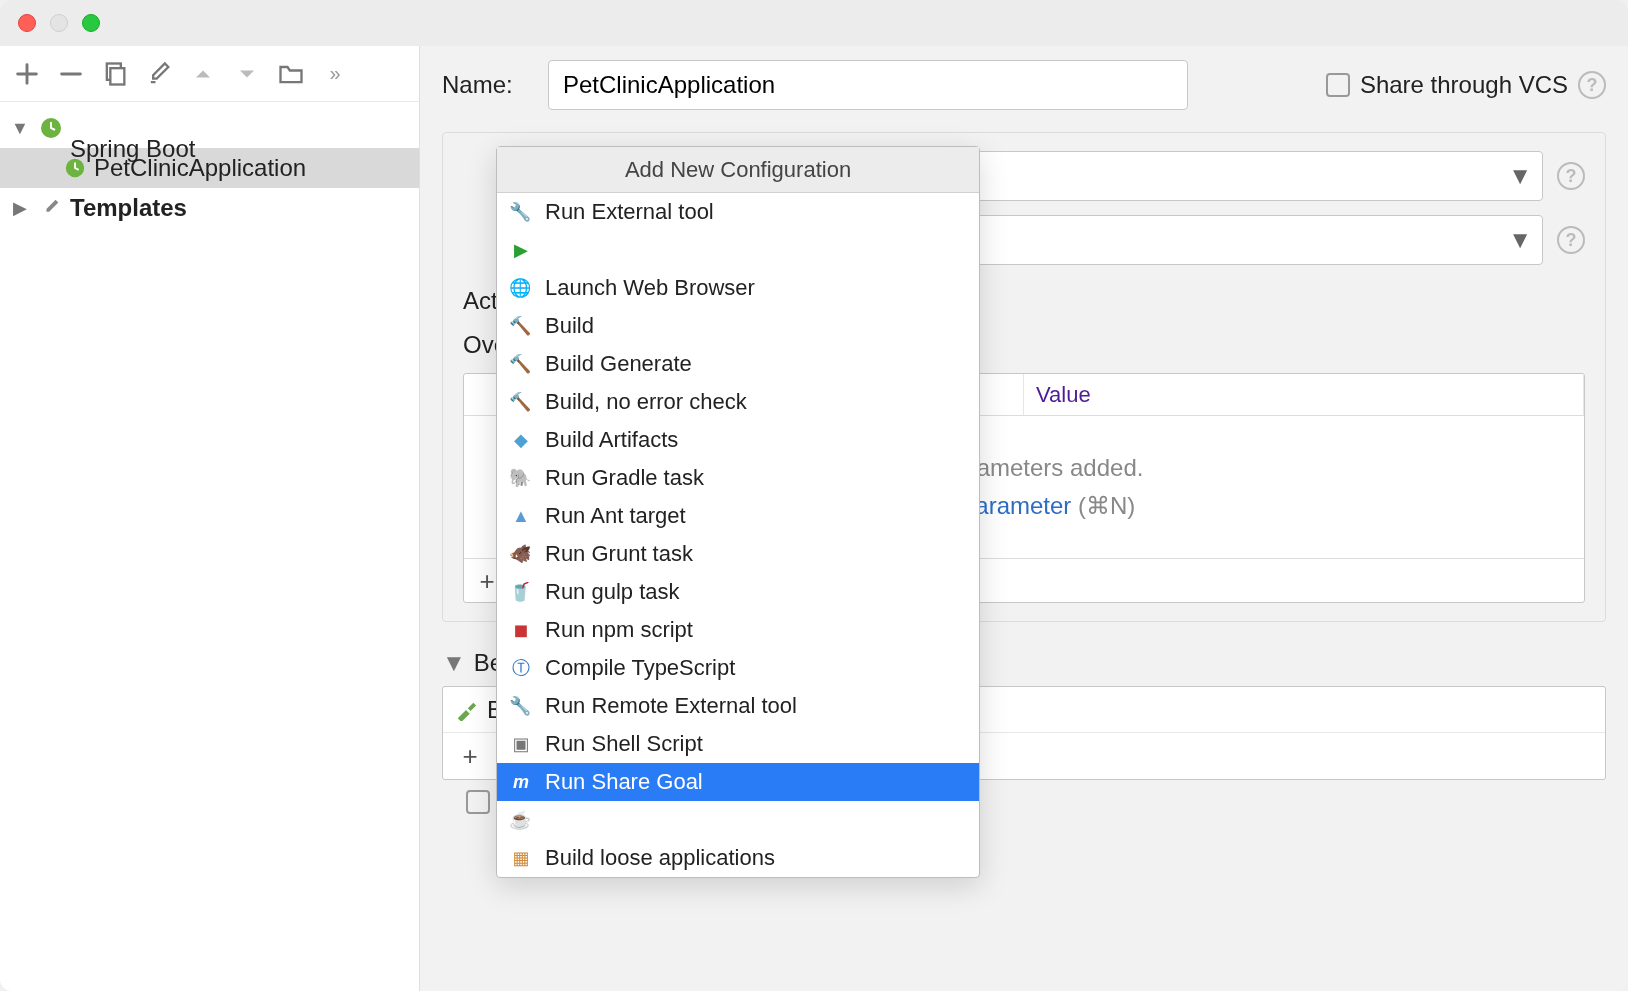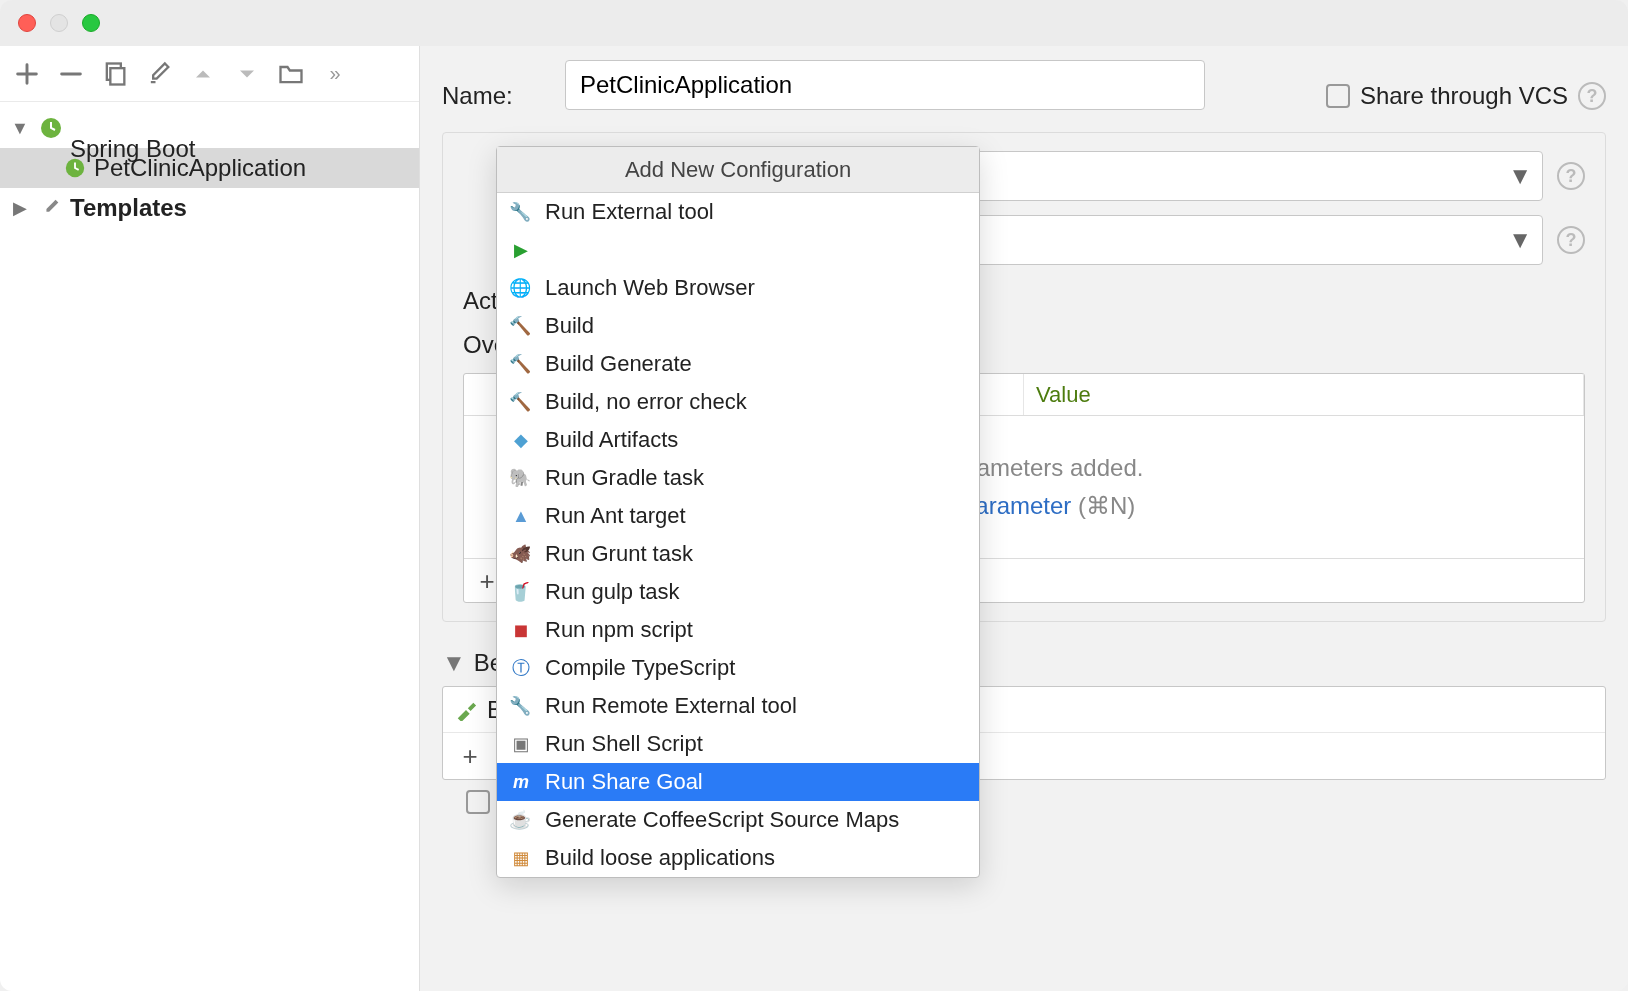--- a/index.html
+++ b/index.html
@@ -24,33 +24,33 @@
 
 .tree { flex: 1; overflow: auto; padding-top: 6px; }
 .tree-row { display: flex; align-items: center; height: 40px; padding-left: 8px; gap: 6px; cursor: pointer; }
 .tree-row.selected { background: #d9d9d9; }
 .tree-row .label { white-space: nowrap; }
 .tree-toggle { width: 24px; text-align: center; color: #777; font-size: 18px; }
 .tree-icon { width: 26px; height: 26px; display: inline-flex; align-items: center; justify-content: center; }
 
 .main { flex: 1; padding: 14px 22px 0 22px; position: relative; }
 
-.namerow { display: flex; align-items: flex-end; gap: 37px; margin-bottom: 22px; }
+.namerow { display: flex; align-items: center; gap: 20px; margin-bottom: 22px; }
 .namerow label { width: 86px; }
 .namerow input { flex: 1; max-width: 640px; height: 50px; border: 1px solid #c7c7c7; border-radius: 4px; padding: 0 14px; font-size: 24px; background: #fff; }
 .share { display: flex; align-items: center; gap: 10px; margin-left: auto; }
 .qmark { width: 28px; height: 28px; border: 2px solid #bbb; border-radius: 50%; color: #bbb; display: inline-flex; align-items: center; justify-content: center; font-size: 18px; font-weight: bold; }
 
 .section { border: 1px solid #dcdcdc; border-radius: 4px; padding: 18px 20px; margin-bottom: 18px; background: #f2f2f2; position: relative; }
 .row { display: flex; align-items: center; gap: 14px; margin-bottom: 14px; }
 .combo { flex: 1; height: 50px; background: #fff; border: 1px solid #c7c7c7; border-radius: 4px; display: flex; align-items: center; justify-content: flex-end; padding: 0 10px; color: #666; }
 
 .grid-panel { height: 230px; border: 1px solid #c7c7c7; background: #fff; border-radius: 3px; margin-top: 6px; position: relative; }
 .grid-head { height: 42px; border-bottom: 1px solid #dcdcdc; display: flex; }
-.grid-head .col { flex: 1; display: flex; align-items: center; padding-left: 12px; font-size: 22px; color: #4d7c0f; border-right: 1px solid #e6e6e6; }
+.grid-head .col { flex: 1; display: flex; align-items: center; padding-left: 12px; font-size: 22px; color: #4c1d95; border-right: 1px solid #e6e6e6; }
 .grid-body { height: 142px; display: flex; flex-direction: column; align-items: center; justify-content: center; gap: 10px; color: #888; }
 .grid-body a { color: #2d6dc4; cursor: pointer; }
 .grid-foot { height: 46px; border-top: 1px solid #dcdcdc; display: flex; align-items: center; gap: 2px; padding-left: 6px; }
 .ft-btn { width: 34px; height: 34px; display: flex; align-items: center; justify-content: center; color: #555; font-size: 26px; cursor: pointer; }
 
 .before-panel { margin-top: 6px; }
 .before-head { display: flex; align-items: center; height: 46px; gap: 8px; }
 .before-head .chev { color: #777; }
 .before-body { border: 1px solid #c7c7c7; background: #fff; border-radius: 3px; }
 .bb-row { display: flex; align-items: center; height: 46px; padding-left: 12px; gap: 10px; border-bottom: 1px solid #e8e8e8; }
@@ -312,21 +312,20 @@
     <div class="popup-item">
         <span class="pic icon-shell">▣</span>
         <span>Run Shell Script</span>
       </div>
     <div class="popup-item selected">
         <span class="pic" style="font-style:italic;font-weight:700;">m</span>
         <span>Run Share Goal</span>
       </div>
     <div class="popup-item">
         <span class="pic icon-coffee">☕</span>
-        <span>Generate CoffeeScript Source Maps</span>
       </div>
     <div class="popup-item">
         <span class="pic icon-loose">▦</span>
         <span>Build loose applications</span>
       </div>
   </div>
 
 </div>
 
 </body></html>

